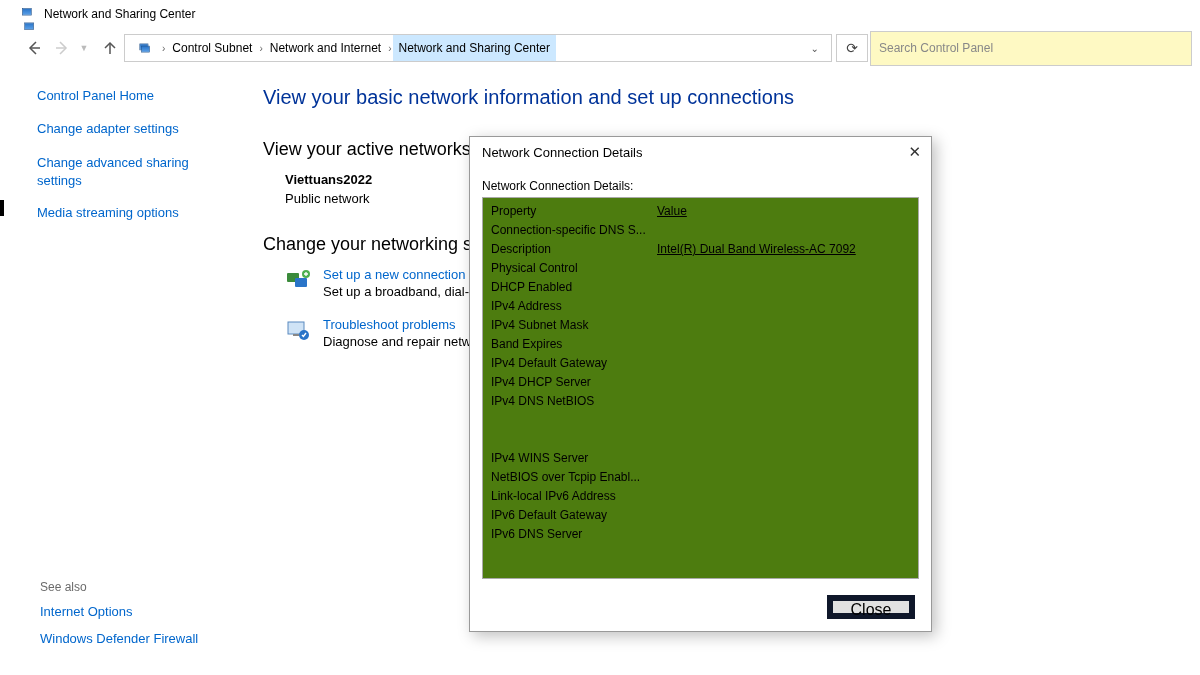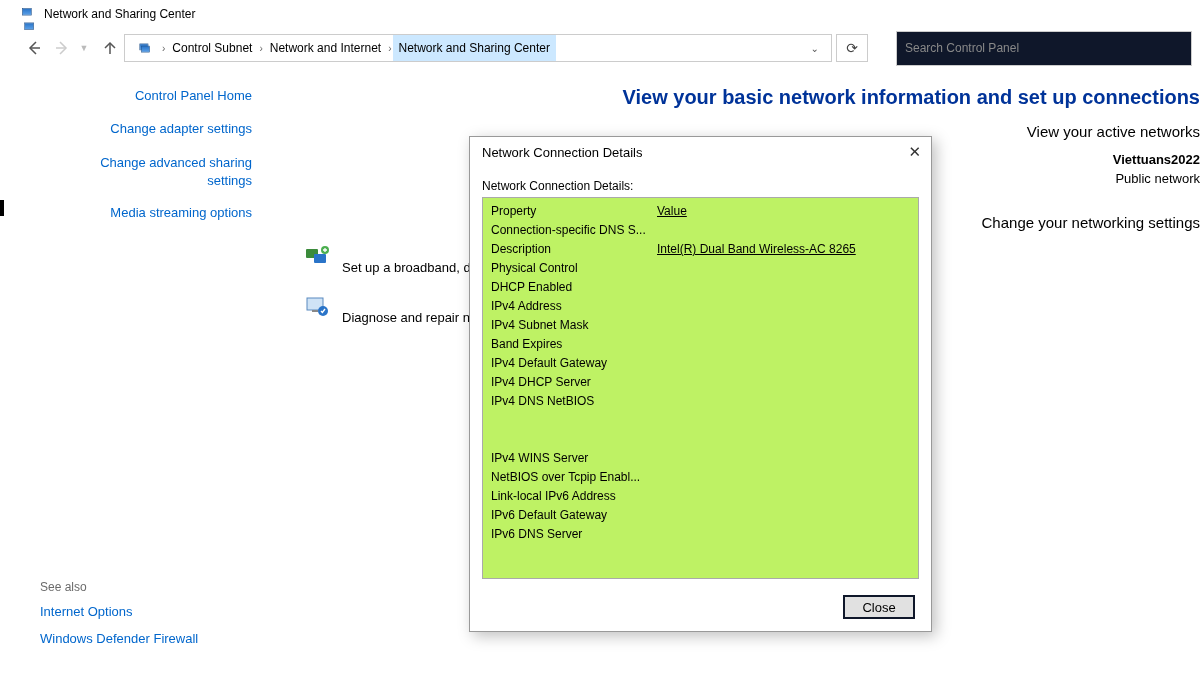--- a/index.html
+++ b/index.html
@@ -17,55 +17,55 @@
   .nav-btn { width:28px; height:28px; display:flex; align-items:center; justify-content:center; color:#555; }
   .nav-btn.disabled { color:#bbb; }
   .nav-up { margin-left:4px; }
   .addr-ico { width:20px; height:20px; margin:0 6px; display:flex; align-items:center; justify-content:center; }
   .breadcrumb { display:flex; align-items:center; border:1px solid #ccc; height:28px; padding:0 4px; flex:0 0 708px; background:#fff; }
   .crumb { padding:0 6px; font-size:12px; height:100%; display:flex; align-items:center; }
   .crumb.current { background:#cce8ff; }
   .chev { color:#666; font-size:10px; padding:0 1px; }
   .crumb-drop { margin-left:auto; color:#555; font-size:10px; padding:0 8px; }
   .refresh { width:32px; height:28px; border:1px solid #ccc; display:flex; align-items:center; justify-content:center; margin-left:4px; font-size:14px; color:#444; }
-  .search { flex:1; height:35px; border:1px solid #ccc; margin-left:28px; display:flex; align-items:center; padding:0 8px; color:#888; background:#0f172a; }
-
-  
-  .content { display:flex; padding-left:36px;text-align:right; }
+  .search { flex:1; height:35px; border:1px solid #ccc; margin-left:2px; display:flex; align-items:center; padding:0 8px; color:#888; background:#fef9c3; }
+
+  
+  .content { display:flex; padding-left:17px; }
   .sidebar { width:230px; padding:20px 14px 0 20px; }
   .sidebar a { display:block; color:#0066cc; font-size:13px; text-decoration:none; margin-bottom:18px; cursor:pointer; }
   .sidebar a.multi { line-height:1.35; margin-bottom:16px; }
   .seealso-block { position:absolute; left:40px; top:580px; }
   .seealso { color:#6b6b6b; font-size:12px; margin-bottom:10px; }
   .seealso-block a { display:block; color:#0066cc; font-size:13px; text-decoration:none; margin-bottom:12px; cursor:pointer; }
 
   .main { flex:1; padding:18px 0 0 16px; }
-  .main h1 { color:#003399; font-size:20px; font-weight:700; margin-bottom:14px; }
-  .sect { color:#000; font-size:15px; margin-bottom:12px; }
+  .main h1 { color:#003399; font-size:20px; font-weight:400; margin-bottom:30px; }
+  .sect { color:#000; font-size:18px; margin-bottom:12px; }
   .netname { font-weight:bold; font-size:13px; margin-left:22px; }
   .nettype { font-size:13px; margin:4px 0 28px 22px; }
   .task { display:flex; margin:0 0 18px 22px; }
   .task-ico { width:26px; height:26px; margin-right:12px; flex-shrink:0; }
   .task a { color:#0066cc; font-size:13px; text-decoration:none; display:block; }
   .task-desc { font-size:13px; color:#000; margin-top:2px; }
 
   
   .dialog { position:absolute; left:469px; top:136px; width:463px; background:#fff; border:1px solid #999; box-shadow:4px 4px 14px rgba(0,0,0,0.25); }
   .dlg-title { display:flex; align-items:center; justify-content:space-between; padding:6px 10px 8px 12px; font-size:13px; }
   .dlg-close { font-size:15px; font-weight:300; cursor:pointer; color:#333; }
   .dlg-body { padding:4px 12px 8px 12px; }
   .dlg-label { font-size:12px; margin:6px 0 4px 0; }
-  .detail-box { border:1px solid #aaa; height:382px; background:#bef264; padding:4px 0 0 0; }
+  .detail-box { border:1px solid #aaa; height:382px; background:#4d7c0f; padding:4px 0 0 0; }
   .detail-row { display:flex; font-size:12px; padding:0 8px; line-height:19px; }
   .detail-row.header { color:#000; }
   .col-prop { width:166px; overflow:hidden; text-overflow:ellipsis; white-space:nowrap; }
   .col-val { flex:1;text-decoration:underline; }
   .gap-row { height:38px; }
   .dlg-footer { display:flex; justify-content:flex-end; padding:8px 16px 12px 0; }
-  .close-btn { width:72px; height:24px; border:2px solid #0f172a; background:#e1e1e1; font-size:13px; cursor:pointer; }
+  .close-btn { width:88px; height:24px; border:6px solid #0f172a; background:#e1e1e1; font-size:16px; cursor:pointer; }
 
   
   .mini-monitor { width:16px; height:12px; background:linear-gradient(#2a74c8,#5aa0e8); border:1px solid #1a4c86; position:relative; }
 </style>
 </head>
 <body>
 
 <div class="left-strip">
     <div class="left-accent"></div>
   </div>
@@ -185,21 +185,21 @@
         <div class="col-prop">Property</div>
         <div class="col-val">Value</div>
       </div>
       <div id="rows-top">
           <div class="detail-row">
             <div class="col-prop">Connection-specific DNS S...</div>
             <div class="col-val"></div>
           </div>
           <div class="detail-row">
             <div class="col-prop">Description</div>
-            <div class="col-val">Intel(R) Dual Band Wireless-AC 8265</div>
+            <div class="col-val">Intel(R) Dual Band Wireless-AC 7092</div>
           </div>
           <div class="detail-row">
             <div class="col-prop">Physical Control</div>
             <div class="col-val"></div>
           </div>
           <div class="detail-row">
             <div class="col-prop">DHCP Enabled</div>
             <div class="col-val"></div>
           </div>
           <div class="detail-row">

